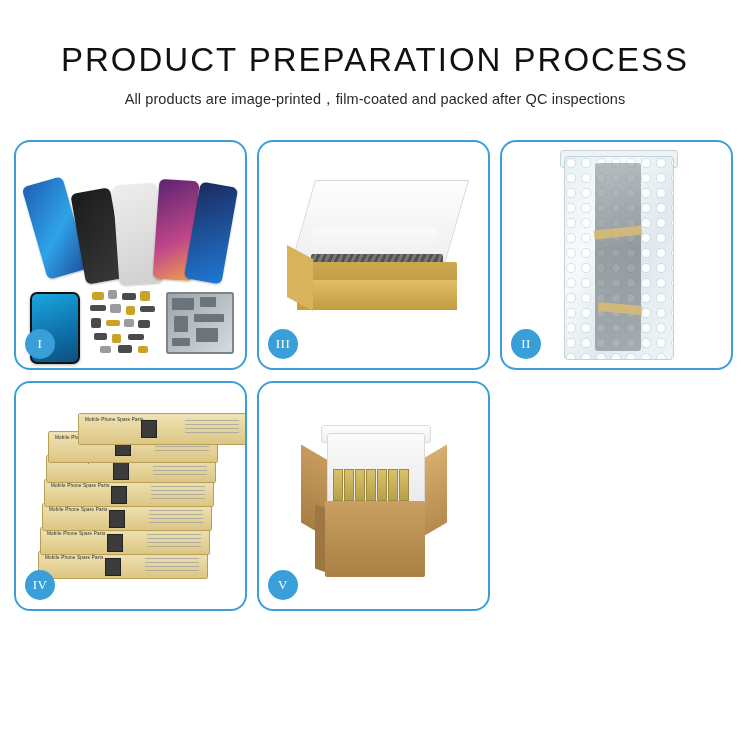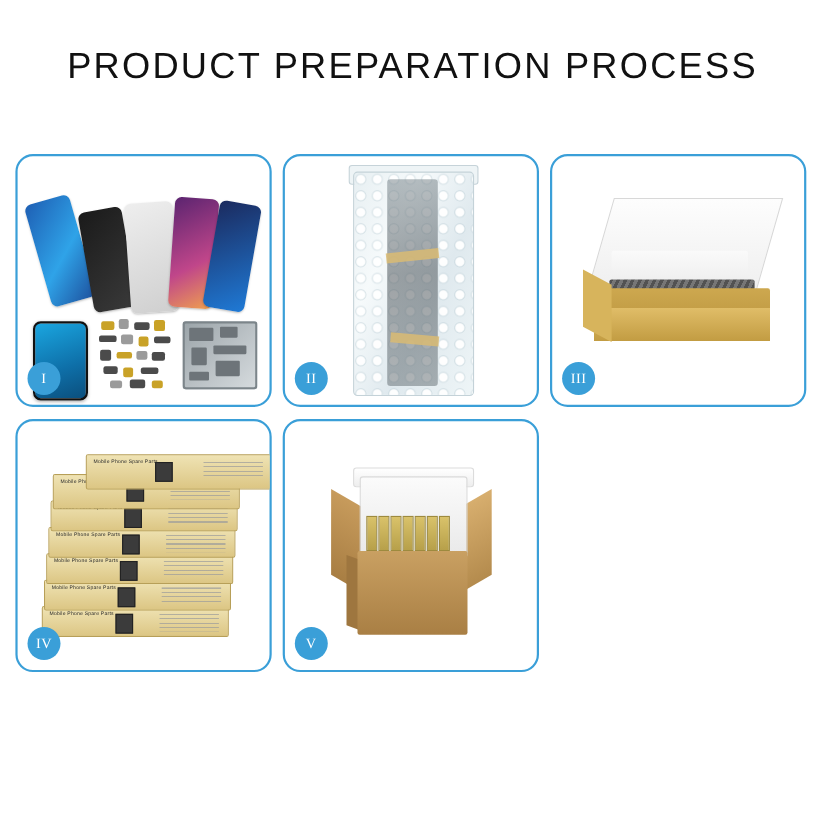--- a/index.html
+++ b/index.html
@@ -372,20 +372,21 @@
     background: rgba(120,88,45,0.55);
   }
 </style>
 </head>
 <body>
 
 <div class="page">
 
   <div class="header">
     <h1 class="main-title">PRODUCT PREPARATION PROCESS</h1>
+    <p class="sub-title">All products are image-printed，film-coated and packed after QC inspections</p>
   </div>
 
   <div class="grid">
 
     <div class="cell">
       <div class="art">
         <div class="ph ph1"></div>
         <div class="ph ph2"></div>
         <div class="ph ph3"></div>
         <div class="ph ph4"></div>
@@ -418,40 +419,40 @@
           <i style="left:28px; top:22px; width:30px; height:8px;"></i>
           <i style="left:30px; top:36px; width:22px; height:14px;"></i>
           <i style="left:6px;  top:46px; width:18px; height:8px;"></i>
         </div>
       </div>
       <div class="badge">I</div>
     </div>
 
     <div class="cell">
       <div class="art">
+        <div class="box3-lidback"></div>
+        <div class="box3-foam"></div>
+        <div class="box3-inner"></div>
+        <div class="box3-body"></div>
+        <div class="box3-front"></div>
+        <div class="box3-lidleft"></div>
+      </div>
+      <div class="badge">III</div>
+    </div>
+
+    <div class="cell">
+      <div class="art">
         <div class="bag-top"></div>
         <div class="bubble-bag">
           <div class="bubble-core"></div>
         </div>
         <div class="tape" style="left:92px; top:86px; width:48px; height:9px; transform:rotate(-6deg);"></div>
         <div class="tape" style="left:96px; top:162px; width:44px; height:9px; transform:rotate(5deg);"></div>
       </div>
       <div class="badge">II</div>
-    </div>
-
-    <div class="cell">
-      <div class="art">
-        <div class="box3-lidback"></div>
-        <div class="box3-foam"></div>
-        <div class="box3-inner"></div>
-        <div class="box3-body"></div>
-        <div class="box3-front"></div>
-        <div class="box3-lidleft"></div>
-      </div>
-      <div class="badge">III</div>
     </div>
 
     <div class="cell">
       <div class="art stack">
         <div class="sbox" style="left:14px; top:150px;">
             <div class="face"></div>
             <div class="thumb" style="left:66px;"></div>
             <div class="lines"></div>
             <div class="lbl">Mobile Phone Spare Parts</div>
           </div>

